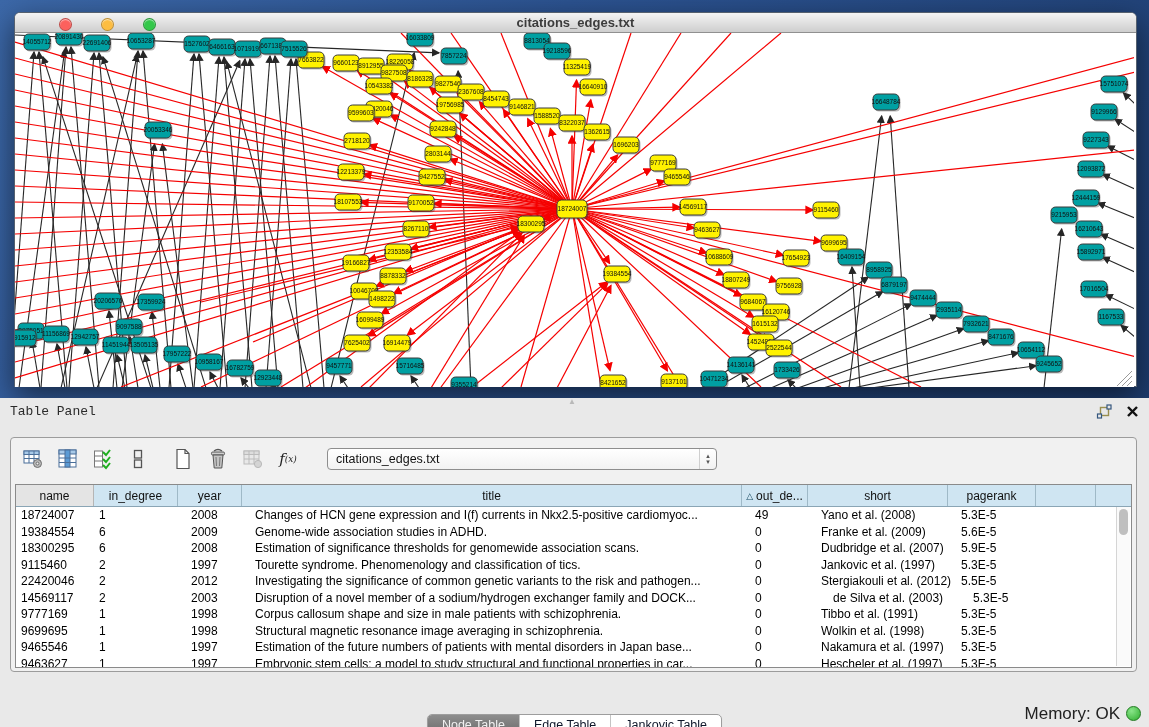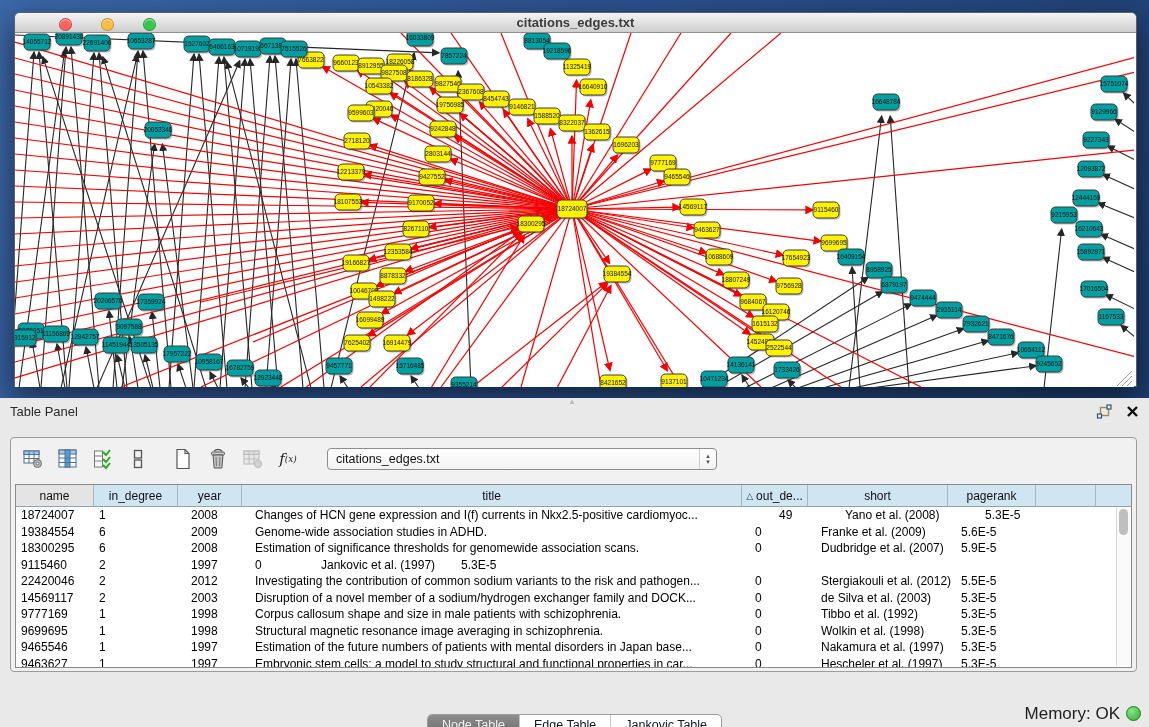--- a/index.html
+++ b/index.html
@@ -20,21 +20,21 @@
   .wintitle{position:absolute;left:0;right:0;top:2px;text-align:center;font-size:13px;
             font-weight:600;color:#3c3c3c;}
   #canvas{position:absolute;left:0;top:20px;width:1119px;height:354px;background:#fff;overflow:hidden;}
   #netsvg{display:block;}
   .re{stroke:#f50000;stroke-width:1.2;fill:none;}
   .be{stroke:#262626;stroke-width:1.1;fill:none;}
   .nlabel{font-family:"Liberation Sans",sans-serif;font-size:6.5px;fill:#101010;text-anchor:middle;}
   
   #tablepanel{position:absolute;left:0;top:398px;width:1149px;height:329px;background:#e9e9e9;}
   .panelbar{height:26px;display:flex;align-items:center;justify-content:space-between;padding:0 10px;}
-  .paneltitle{font-size:13px;color:#2b2b2b;}
+  .paneltitle{font-size:13px;color:#2b2b2b;font-family:Liberation Mono, monospace;}
   .panelbar-icons{display:flex;align-items:center;gap:14px;}
   .nub{position:absolute;left:566px;top:1px;width:12px;height:6px;color:#b9b9b9;font-size:8px;line-height:5px;text-align:center;}
   #contentbox{position:absolute;left:10px;top:39px;width:1127px;height:235px;box-sizing:border-box;
               border:1px solid #9c9c9c;border-radius:4px;background:#f1f1f1;}
   .toolbar{height:42px;display:flex;align-items:center;padding-left:10px;gap:11px;}
   .tbi{width:24px;height:24px;display:flex;align-items:center;justify-content:center;cursor:default;}
   .fx{font-family:"DejaVu Serif",serif;font-style:italic;font-size:15px;color:#222;}
   .fx small{font-size:9px;font-style:italic;}
   .combo{margin-left:16px;width:390px;height:22px;box-sizing:border-box;border:1px solid #8e8e8e;border-radius:4px;
          background:linear-gradient(#ffffff,#f2f2f2);display:flex;align-items:center;position:relative;}
@@ -940,21 +940,21 @@
           <div class="th" style="width: 60px;">
             <span></span>
           </div>
         </div>
       <div id="tbody">
           <div class="trow">
             <div class="td" style="width: 78px;">18724007</div>
             <div class="td" style="width: 92px;">1</div>
             <div class="td" style="width: 64px;">2008</div>
             <div class="td" style="width: 500px;">Changes of HCN gene expression and I(f) currents in Nkx2.5-positive cardiomyoc...</div>
-            <div class="td" style="width: 66px; margin-left: 24px;">49</div>
+            <div class="td" style="width: 66px;">49</div>
             <div class="td" style="width: 140px;">Yano et al. (2008)</div>
             <div class="td" style="width: 88px;">5.3E-5</div>
           </div>
           <div class="trow">
             <div class="td" style="width: 78px;">19384554</div>
             <div class="td" style="width: 92px;">6</div>
             <div class="td" style="width: 64px;">2009</div>
             <div class="td" style="width: 500px;">Genome-wide association studies in ADHD.</div>
             <div class="td" style="width: 66px;">0</div>
             <div class="td" style="width: 140px;">Franke et al. (2009)</div>
@@ -966,49 +966,50 @@
             <div class="td" style="width: 64px;">2008</div>
             <div class="td" style="width: 500px;">Estimation of significance thresholds for genomewide association scans.</div>
             <div class="td" style="width: 66px;">0</div>
             <div class="td" style="width: 140px;">Dudbridge et al. (2007)</div>
             <div class="td" style="width: 88px;">5.9E-5</div>
           </div>
           <div class="trow">
             <div class="td" style="width: 78px;">9115460</div>
             <div class="td" style="width: 92px;">2</div>
             <div class="td" style="width: 64px;">1997</div>
+            <div class="td" style="width: 500px;">Tourette syndrome. Phenomenology and classification of tics.</div>
             <div class="td" style="width: 66px;">0</div>
             <div class="td" style="width: 140px;">Jankovic et al. (1997)</div>
             <div class="td" style="width: 88px;">5.3E-5</div>
           </div>
           <div class="trow">
             <div class="td" style="width: 78px;">22420046</div>
             <div class="td" style="width: 92px;">2</div>
             <div class="td" style="width: 64px;">2012</div>
-            <div class="td" style="width: 500px;">Investigating the contribution of common sodium variants to the risk and pathogen...</div>
+            <div class="td" style="width: 500px;">Investigating the significance of common genetic variants to the risk and pathogen...</div>
             <div class="td" style="width: 66px;">0</div>
             <div class="td" style="width: 140px;">Stergiakouli et al. (2012)</div>
             <div class="td" style="width: 88px;">5.5E-5</div>
           </div>
           <div class="trow">
             <div class="td" style="width: 78px;">14569117</div>
             <div class="td" style="width: 92px;">2</div>
             <div class="td" style="width: 64px;">2003</div>
             <div class="td" style="width: 500px;">Disruption of a novel member of a sodium/hydrogen exchanger family and DOCK...</div>
             <div class="td" style="width: 66px;">0</div>
-            <div class="td" style="width: 140px;">de Silva et al. (2003)</div>
+            <div class="td" style="width: 140px; margin-left: 12px;">de Silva et al. (2003)</div>
             <div class="td" style="width: 88px;">5.3E-5</div>
           </div>
           <div class="trow">
             <div class="td" style="width: 78px;">9777169</div>
             <div class="td" style="width: 92px;">1</div>
             <div class="td" style="width: 64px;">1998</div>
             <div class="td" style="width: 500px;">Corpus callosum shape and size in male patients with schizophrenia.</div>
             <div class="td" style="width: 66px;">0</div>
-            <div class="td" style="width: 140px;">Tibbo et al. (1992)</div>
+            <div class="td" style="width: 140px;">Tibbo et al. (1991)</div>
             <div class="td" style="width: 88px;">5.3E-5</div>
           </div>
           <div class="trow">
             <div class="td" style="width: 78px;">9699695</div>
             <div class="td" style="width: 92px;">1</div>
             <div class="td" style="width: 64px;">1998</div>
             <div class="td" style="width: 500px;">Structural magnetic resonance image averaging in schizophrenia.</div>
             <div class="td" style="width: 66px;">0</div>
             <div class="td" style="width: 140px;">Wolkin et al. (1998)</div>
             <div class="td" style="width: 88px;">5.3E-5</div>

